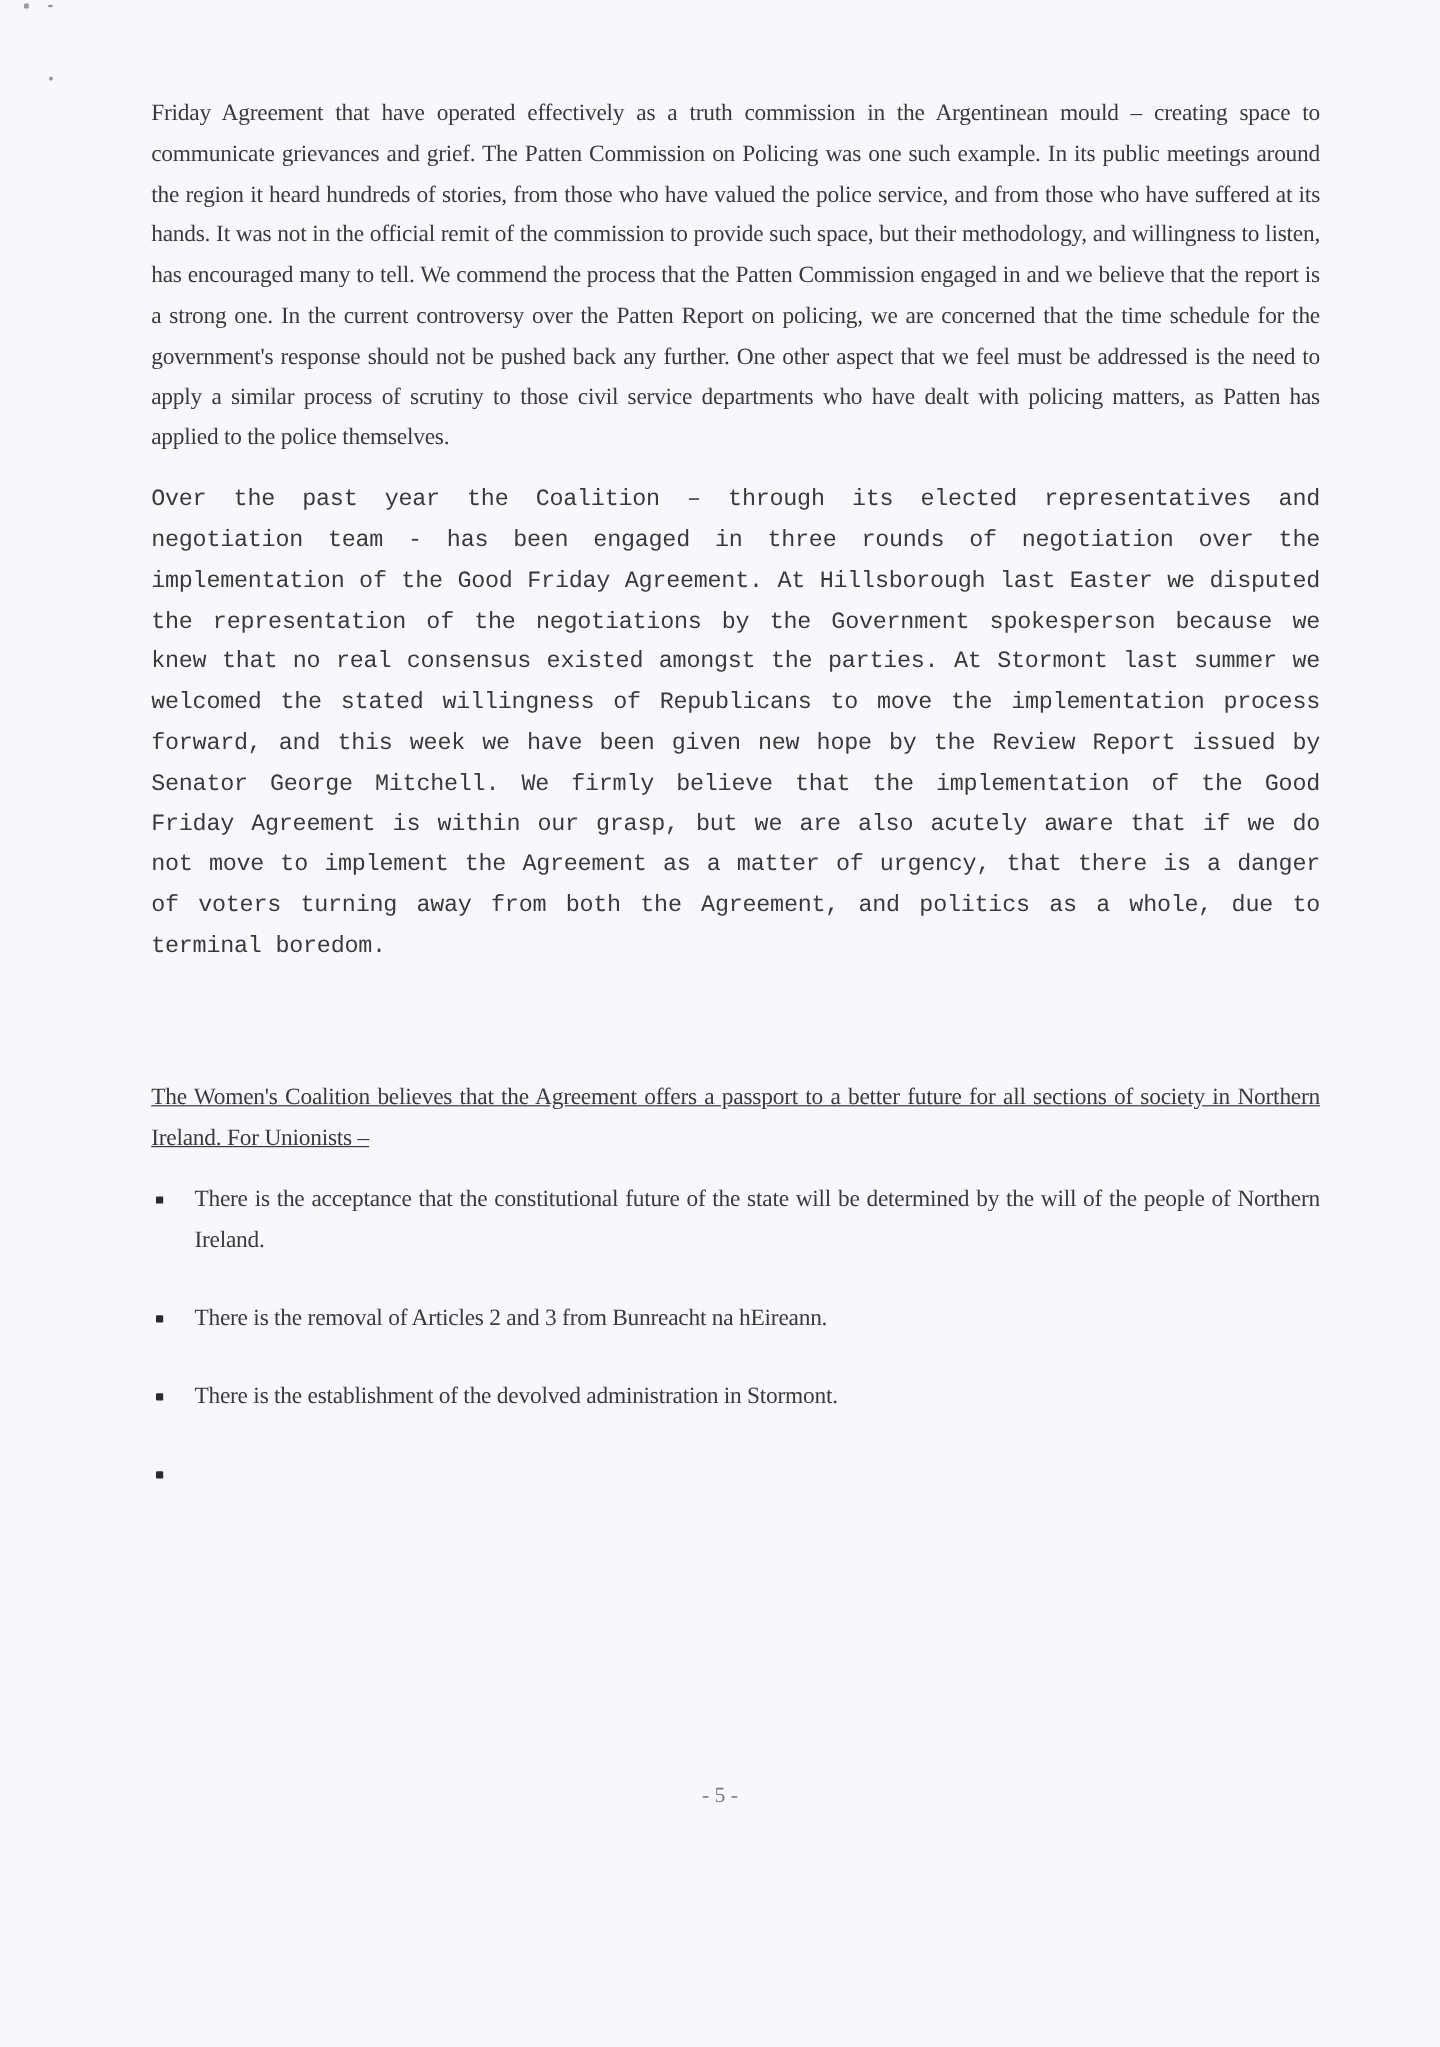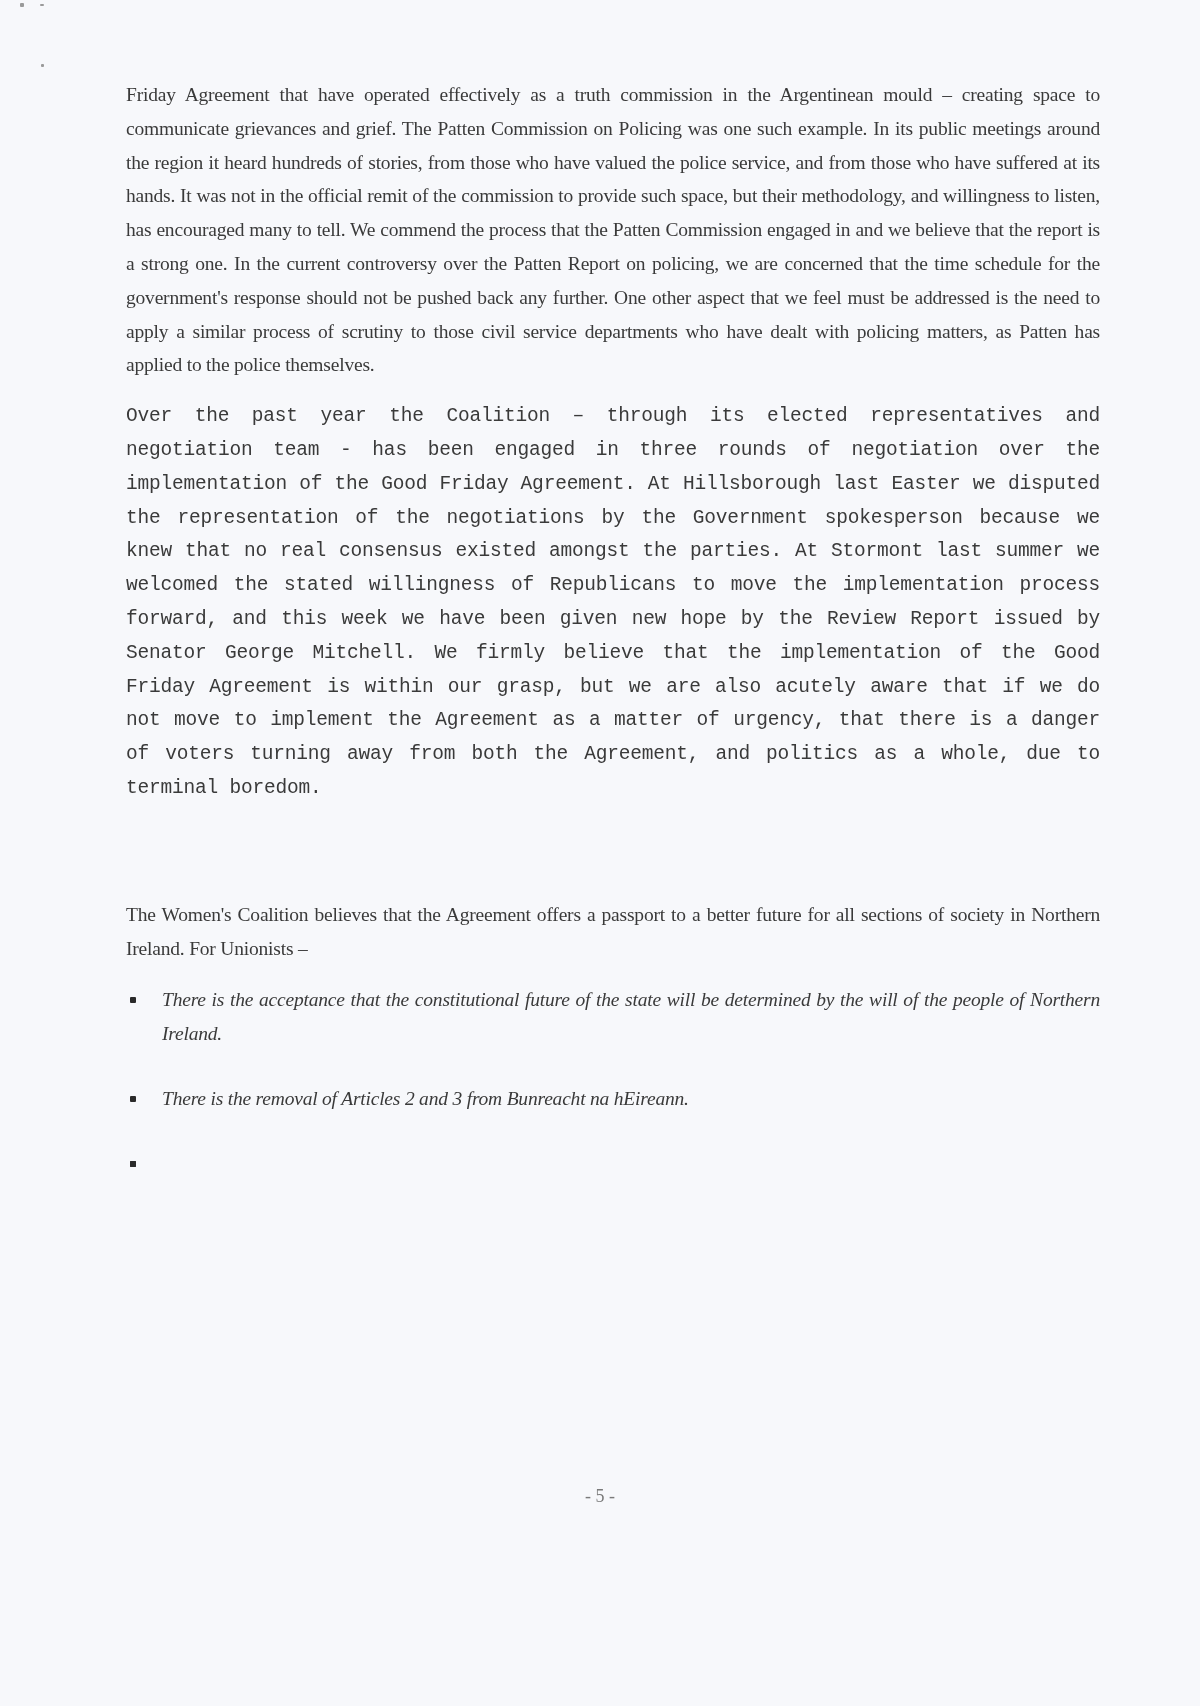--- a/index.html
+++ b/index.html
@@ -13,22 +13,22 @@
   .page { position: absolute; left: 0; top: 0; width: 1200px; height: 1706px; }
   .mark { position: absolute; background: #9a9a9a; border-radius: 1px; }
   .content {
     position: absolute; left: 126px; top: 78px; width: 974px;
     font-size: 19.5px; line-height: 33.8px; text-align: justify;
     letter-spacing: -0.2px;
   }
   .para { margin: 0; }
   .p1 { }
   .p2 { margin-top: 18px; font-family: Liberation Mono, monospace; }
-  .p3 { margin-top: 92px; }
-  .bullets { list-style: none; margin: 18px 0 0 0; padding: 0; font-style: italic; }
+  .p3 { margin-top: 92px; text-decoration: underline; }
+  .bullets { list-style: none; margin: 18px 0 0 0; padding: 0; }
   .bullet { position: relative; padding-left: 36px; margin-bottom: 31px; }
   .bullet-dot {
     position: absolute; left: 4px; top: 14px; width: 6px; height: 6px;
     background: #2a2a2a; border-radius: 1px;
   }
   .page-number {
     position: absolute; left: 0; width: 1200px; top: 1486px;
     text-align: center; font-size: 18px; color: #7a7a7a;
     font-family: "Liberation Serif", serif;
   }
@@ -50,20 +50,21 @@
       <li class="bullet">
         <span class="bullet-dot"></span>
         <span>There is the acceptance that the constitutional future of the state will be determined by the will of the people of  Northern Ireland.</span>
       </li>
       <li class="bullet">
         <span class="bullet-dot"></span>
         <span>There is the removal of Articles 2 and 3 from Bunreacht na hEireann.</span>
       </li>
       <li class="bullet">
         <span class="bullet-dot"></span>
+        <span>There is the establishment of the devolved administration in Stormont.</span>
       </li>
       <li class="bullet">
         <span class="bullet-dot"></span>
       </li>
     </ul>
   </div>
 
   <div class="page-number">- 5 -</div>
 </div>
 

